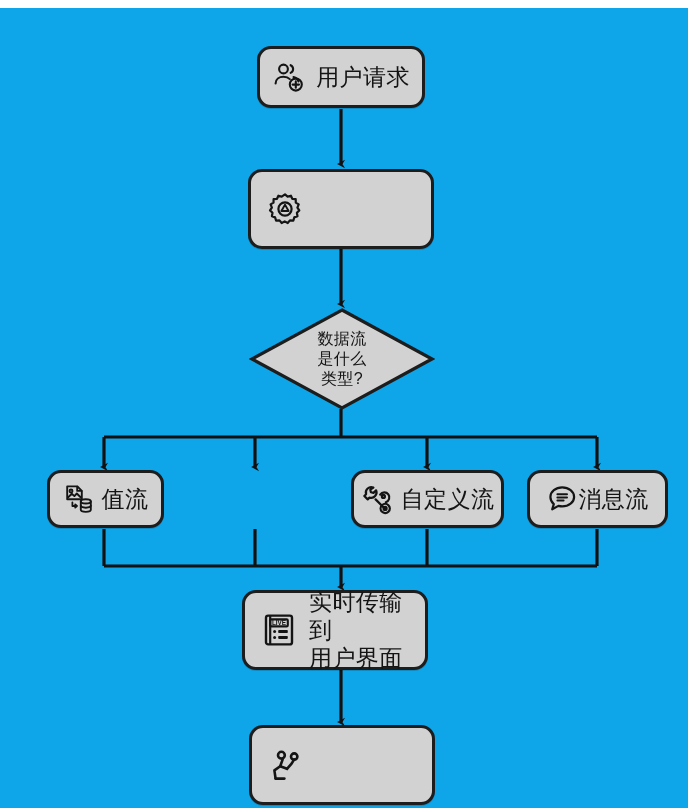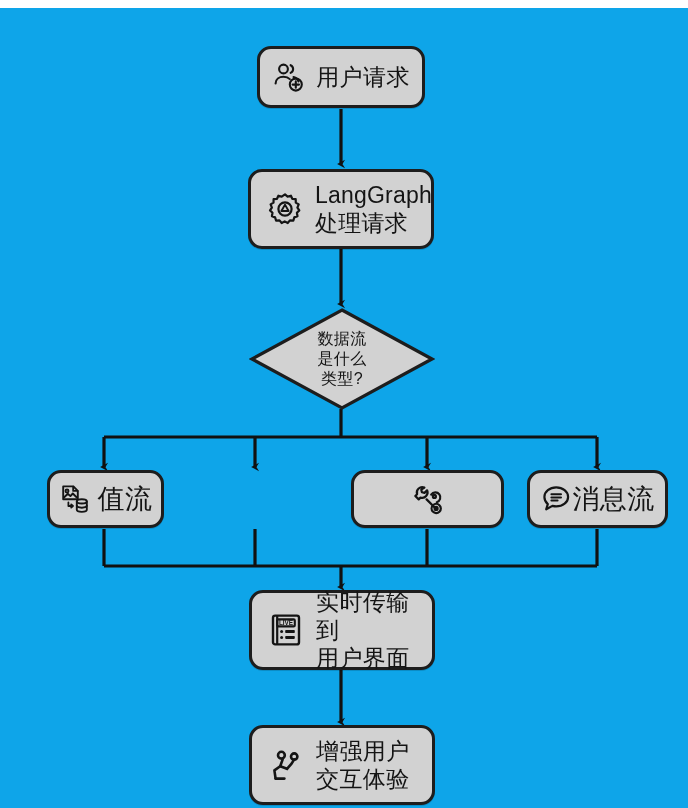--- a/index.html
+++ b/index.html
@@ -53,21 +53,21 @@
   }
   .node .label.latin-first {
     letter-spacing: 0.2px;
   }
   .node .icon {
     flex: 0 0 auto;
     display: block;
     line-height: 0;
   }
   .node.branch .label {
-    font-size: 27px;
+    font-size: 23px;
   }
 
   
   .diamond-wrap {
     position: absolute;
   }
   .diamond-wrap svg.diamond-shape {
     position: absolute;
     left: 0;
     top: 0;
@@ -146,22 +146,20 @@
   <div class="node" style="left:248px; top:161px; width:186px; height:80px; gap:12px; justify-content:flex-start; padding-left:16px;">
     <span class="icon">
       <svg width="36" height="36" viewBox="0 0 36 36" xmlns="http://www.w3.org/2000/svg">
         <g fill="none" stroke="#141414" stroke-width="2.2" stroke-linejoin="round">
           <path d="M18 3.4l2.6 2.2 3.3-.9 1.4 3.1 3.4.4.1 3.4 2.9 1.8-1.3 3.2 1.9 2.8-2.4 2.4.6 3.4-3.2 1.2-1 3.3-3.4-.3-2.2 2.6-3-1.6-3 1.6-2.2-2.6-3.4.3-1-3.3-3.2-1.2.6-3.4L3 19.4l1.9-2.8-1.3-3.2 2.9-1.8.1-3.4 3.4-.4 1.4-3.1 3.3.9L18 3.4z"></path>
           <circle cx="18" cy="18" r="6.6"></circle>
           <path d="M18 13.6l3.6 6.4h-7.2z" stroke-width="1.9"></path>
         </g>
       </svg>
     </span>
-    <span class="label latin-first">LangGraph
-处理请求</span>
   </div>
 
   <div class="diamond-wrap" style="left:249px; top:299px; width:186px; height:104px;">
     <svg class="diamond-shape" width="186" height="104" viewBox="0 0 186 104" xmlns="http://www.w3.org/2000/svg">
       <polygon points="93,3 183,52 93,101 3,52" fill="#d2d2d2" stroke="#1d1d1d" stroke-width="3.2" stroke-linejoin="miter"></polygon>
     </svg>
     <div class="diamond-text">数据流
 是什么
 类型?</div>
   </div>
@@ -192,35 +190,36 @@
         <g fill="none" stroke="#141414" stroke-width="2.2" stroke-linecap="round" stroke-linejoin="round">
           <path d="M12.4 4.6a5.4 5.4 0 0 0-7.3 6.6l-1.8 1.8 3.4 3.4 1.8-1.8a5.4 5.4 0 0 0 6.6-7.3l-2.6 2.6-2.6-.6-.6-2.6 3.1-2.1z"></path>
           <path d="M14.6 16.4l9.6 9.6"></path>
           <path d="M19.2 11.6a5 5 0 1 1 5.6 7.6"></path>
           <path d="M27.4 22.2a4.6 4.6 0 1 1-6.6 6.4 4.6 4.6 0 0 1 6.6-6.4z"></path>
           <circle cx="24.1" cy="25.4" r="1.5"></circle>
           <circle cx="22.4" cy="13.4" r="1.5"></circle>
         </g>
       </svg>
     </span>
+    <span class="label">自定义流</span>
   </div>
 
   <div class="node branch" style="left:527px; top:462px; width:141px; height:58px; gap:0;">
     <span class="icon">
       <svg width="32" height="32" viewBox="0 0 32 32" xmlns="http://www.w3.org/2000/svg">
         <g fill="none" stroke="#141414" stroke-width="2.2" stroke-linecap="round" stroke-linejoin="round">
           <path d="M16.2 4.4c6.6 0 11.9 4.2 11.9 9.5s-5.3 9.5-11.9 9.5c-1.3 0-2.6-.2-3.8-.5l-6.2 3.4 1.6-5.2c-2.1-1.8-3.4-4.3-3.4-7.2 0-5.3 5.3-9.5 11.8-9.5z"></path>
           <path d="M11.4 11.2h9.6M11.4 14.4h9.6M11.4 17.6h6.2" stroke-width="2"></path>
         </g>
       </svg>
     </span>
     <span class="label">消息流</span>
   </div>
 
-  <div class="node" style="left:249px; top:582px; width:186px; height:80px; gap:12px; justify-content:flex-start; padding-left:16px;">
+  <div class="node" style="left:242px; top:582px; width:186px; height:80px; gap:12px; justify-content:flex-start; padding-left:16px;">
     <span class="icon">
       <svg width="36" height="36" viewBox="0 0 36 36" xmlns="http://www.w3.org/2000/svg">
         <g fill="none" stroke="#141414" stroke-width="2.4" stroke-linejoin="round">
           <rect x="5" y="3.6" width="26" height="28.8" rx="2.2"></rect>
           <rect x="9.2" y="7.4" width="17.6" height="7" rx="1.2" stroke-width="2.1"></rect>
           <path d="M9.2 3.6v28.8" stroke-width="2.2"></path>
         </g>
         <g fill="#141414">
           <text x="18" y="13.2" text-anchor="middle" font-family="&quot;Liberation Sans&quot;, sans-serif" font-size="6.4" font-weight="bold">LIVE</text>
           <circle cx="13.6" cy="19.6" r="1.5"></circle>
@@ -240,17 +239,15 @@
         <g fill="none" stroke="#141414" stroke-width="2.6" stroke-linecap="round" stroke-linejoin="round">
           <circle cx="13.4" cy="8.2" r="3.4"></circle>
           <circle cx="26.2" cy="9.6" r="3.2"></circle>
           <path d="M14.6 12.6l-2.4 6.6 6.8 2.6"></path>
           <path d="M19 21.8l4.6-5.2 2.6-4.2"></path>
           <path d="M12.2 19.2L6.4 23.4l1.2 8.2"></path>
           <path d="M7.6 31.6h8.8"></path>
         </g>
       </svg>
     </span>
-    <span class="label">增强用户
-交互体验</span>
   </div>
 
 </div>
 
 </body></html>

